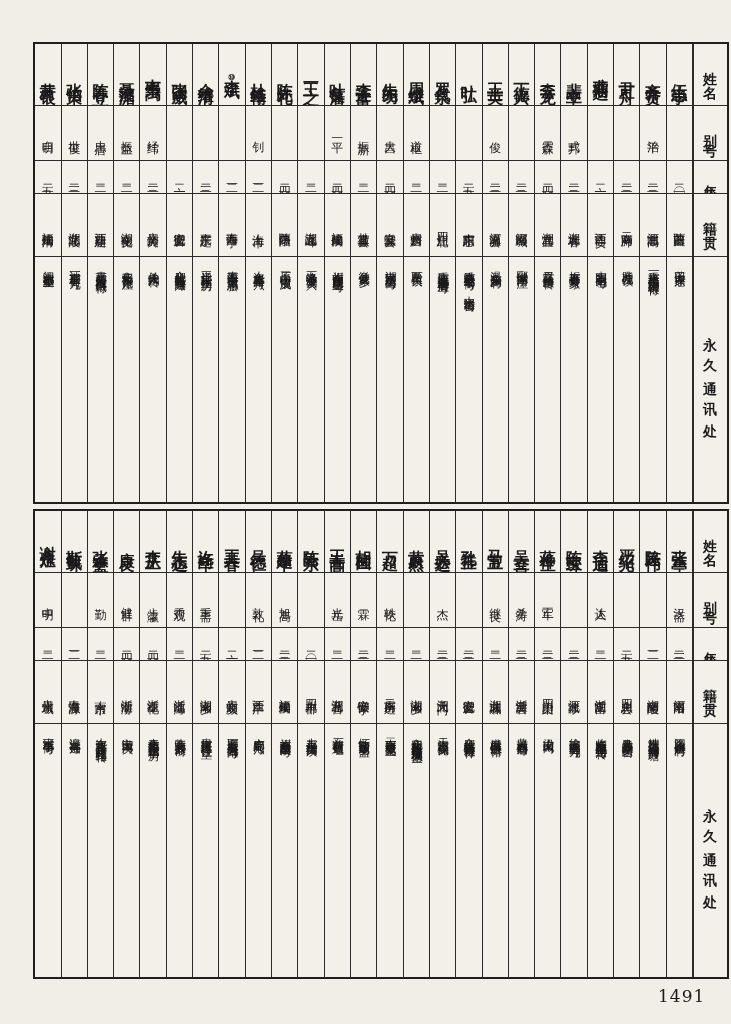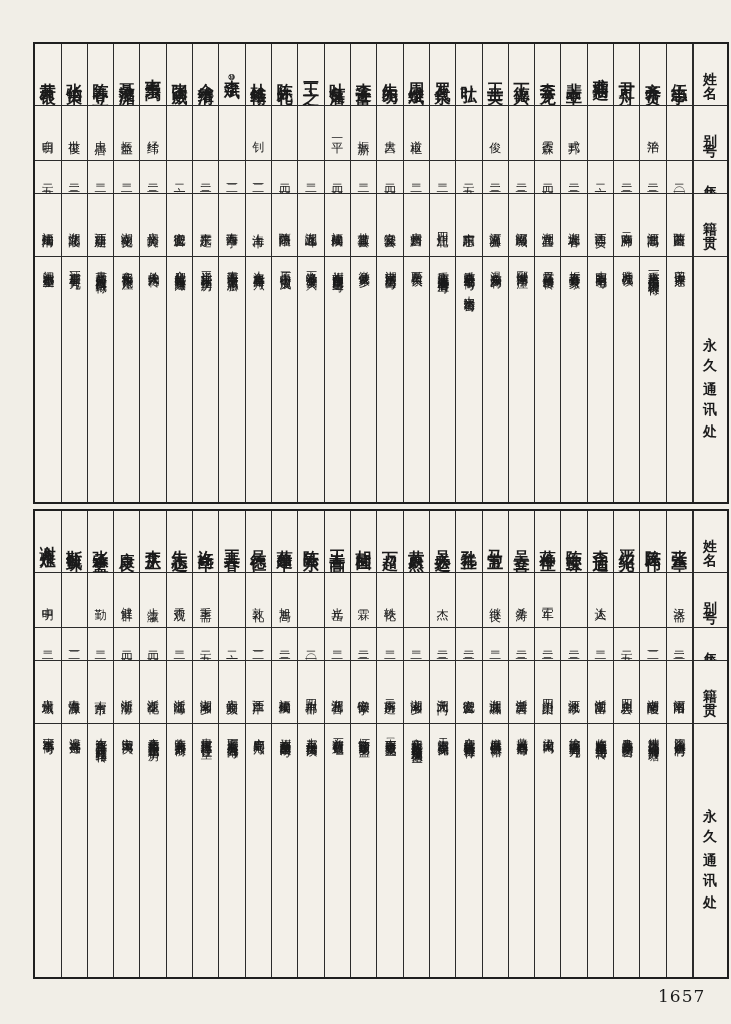--- a/index.html
+++ b/index.html
@@ -954,13 +954,13 @@
         <div class="cell r-native">
           <span class="vtext">贵州水城</span>
         </div>
         <div class="cell r-addr">
           <span class="vtext">水城军事街一号</span>
         </div>
       </div>
     </div>
 </div>
 
-<div class="pagenum">1657</div>
+<div class="pagenum">1491</div>
 
 </body></html>

